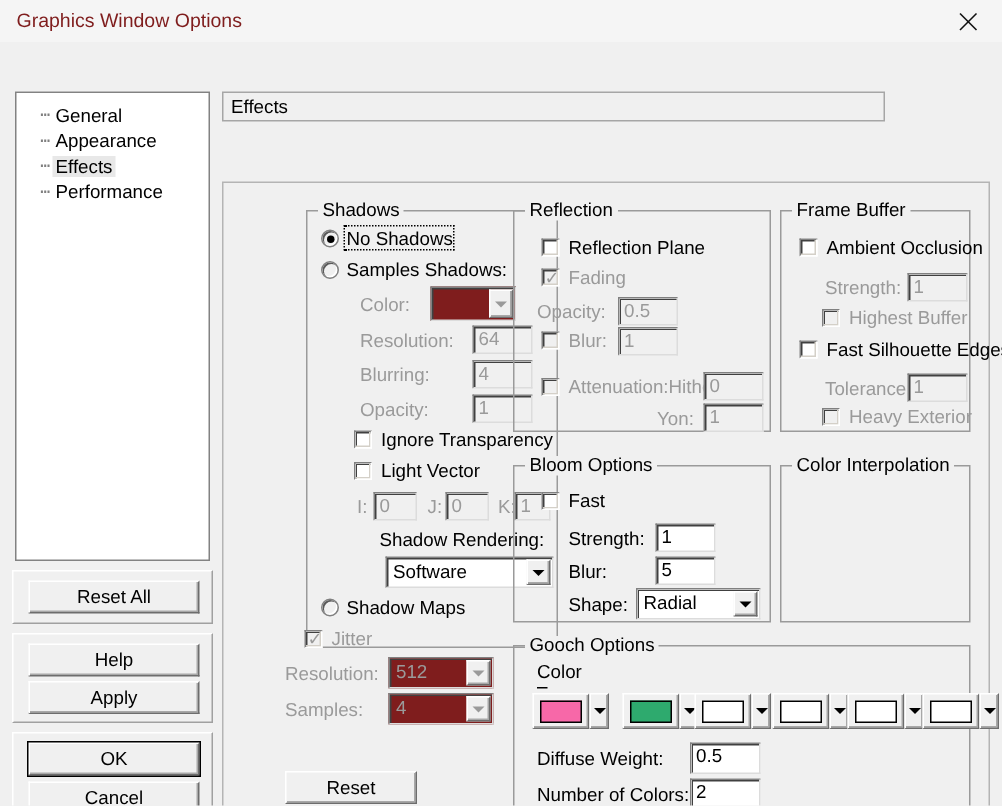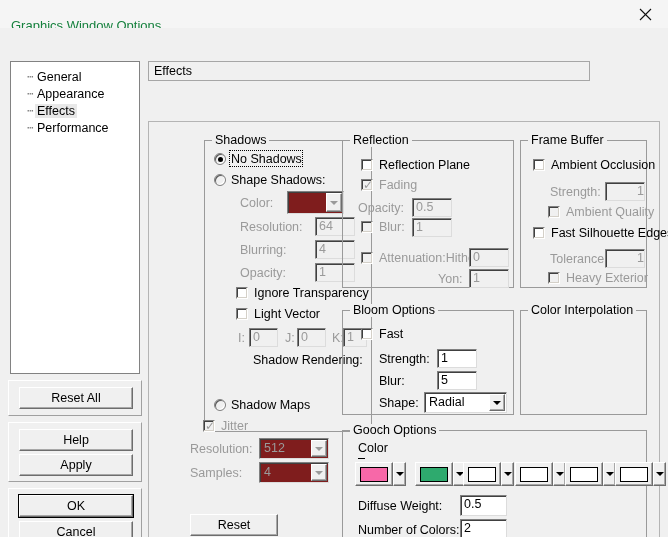--- a/index.html
+++ b/index.html
@@ -15,23 +15,22 @@
     -webkit-font-smoothing:none;
   }
 
   
   .titlebar{
     position:absolute;left:0;top:0;width:668px;height:28px;
     background:#f5f5f5;
   }
   .title-text{
     position:absolute;left:11px;top:6px;
-    font-size:13px;color:#15803d;
+    font-size:13px;color:#7f1d1d;
     white-space:nowrap;
-    margin-top:12px;
   }
   .close-btn{
     position:absolute;right:0;top:0;width:46px;height:28px;
     display:flex;align-items:center;justify-content:center;
     cursor:default;
   }
   .close-btn svg{display:block;}
 
   
   .dialog-body{
@@ -320,21 +319,21 @@
     <div class="group" style="left:19px;top:18px;width:168px;height:292px;margin-left:36px;">
       <div class="group-title">Shadows</div>
 
       <div class="radio" style="left:9px;top:12px;">
         <span class="dot"></span>
       </div>
       <div class="lbl" style="left:26px;top:11px;">No Shadows</div>
       <div class="focus-rect" style="left:24px;top:9px;width:74px;height:17px;"></div>
 
       <div class="radio" style="left:9px;top:33px;"></div>
-      <div class="lbl" style="left:26px;top:32px;">Shape Shadows:</div>
+      <div class="lbl" style="left:26px;top:32px;">Samples Shadows:</div>
 
       <div class="lbl dis" style="left:35px;top:55px;">Color:</div>
       <div class="combo dis" style="left:82px;top:50px;width:57px;height:23px;">
         <span class="cval"></span>
         <span class="arrow-btn">
             <span class="arrow-dn"></span>
           </span>
       </div>
 
       <div class="lbl dis" style="left:35px;top:79px;">Resolution:</div>
@@ -353,20 +352,26 @@
       <div class="lbl" style="left:49px;top:166px;">Light Vector</div>
 
       <div class="lbl dis" style="left:33px;top:190px;">I:</div>
       <div class="textfield dis" style="left:44px;top:187px;width:29px;height:19px;">0</div>
       <div class="lbl dis" style="left:80px;top:190px;">J:</div>
       <div class="textfield dis" style="left:92px;top:187px;width:29px;height:19px;">0</div>
       <div class="lbl dis" style="left:127px;top:190px;">K:</div>
       <div class="textfield dis" style="left:138px;top:187px;width:24px;height:19px;">1</div>
 
       <div class="lbl" style="left:48px;top:212px;">Shadow Rendering:</div>
+      <div class="combo" style="left:52px;top:230px;width:112px;height:21px;">
+        <span class="cval">Software</span>
+        <span class="arrow-btn">
+            <span class="arrow-dn"></span>
+          </span>
+      </div>
 
       <div class="radio" style="left:9px;top:258px;"></div>
       <div class="lbl" style="left:26px;top:257px;">Shadow Maps</div>
     </div>
 
     <div class="checkbox dis" style="left:54px;top:298px;">
       <span class="tick">✓</span>
     </div>
     <div class="lbl dis" style="left:72px;top:297px;">Jitter</div>
 
@@ -407,31 +412,31 @@
       <div class="textfield dis" style="left:69px;top:77px;width:40px;height:19px;">1</div>
 
       <div class="checkbox dis" style="left:18px;top:111px;"></div>
       <div class="lbl dis" style="left:36px;top:110px;">Attenuation:Hither:</div>
       <div class="textfield dis" style="left:126px;top:107px;width:40px;height:19px;">0</div>
 
       <div class="lbl dis" style="left:95px;top:131px;">Yon:</div>
       <div class="textfield dis" style="left:126px;top:128px;width:40px;height:19px;">1</div>
     </div>
 
-    <div class="group" style="left:371px;top:18px;width:127px;height:148px;text-align:right;">
+    <div class="group" style="left:371px;top:18px;width:127px;height:148px;">
       <div class="group-title">Frame Buffer</div>
 
       <div class="checkbox" style="left:12px;top:18px;"></div>
       <div class="lbl" style="left:30px;top:17px;">Ambient Occlusion</div>
 
       <div class="lbl dis" style="left:29px;top:44px;">Strength:</div>
       <div class="textfield dis" style="left:84px;top:41px;width:40px;height:19px;">1</div>
 
       <div class="checkbox dis" style="left:27px;top:65px;"></div>
-      <div class="lbl dis" style="left:45px;top:64px;">Ambient Quality</div>
+      <div class="lbl dis" style="left:45px;top:64px;">Highest Buffer</div>
 
       <div class="checkbox" style="left:12px;top:86px;"></div>
       <div class="lbl" style="left:30px;top:85px;">Fast Silhouette Edges</div>
 
       <div class="lbl dis" style="left:29px;top:111px;">Tolerance:</div>
       <div class="textfield dis" style="left:84px;top:108px;width:40px;height:19px;">1</div>
 
       <div class="checkbox dis" style="left:27px;top:131px;"></div>
       <div class="lbl dis" style="left:45px;top:130px;">Heavy Exterior</div>
     </div>

